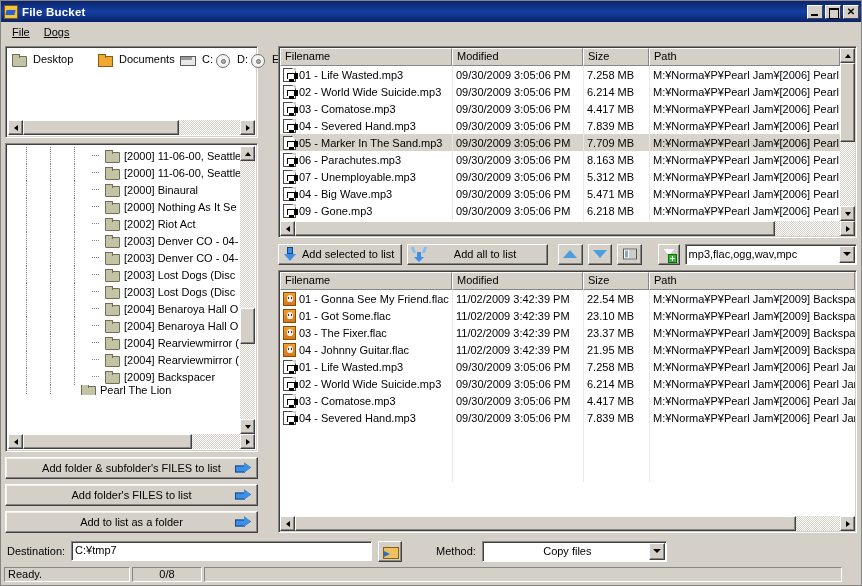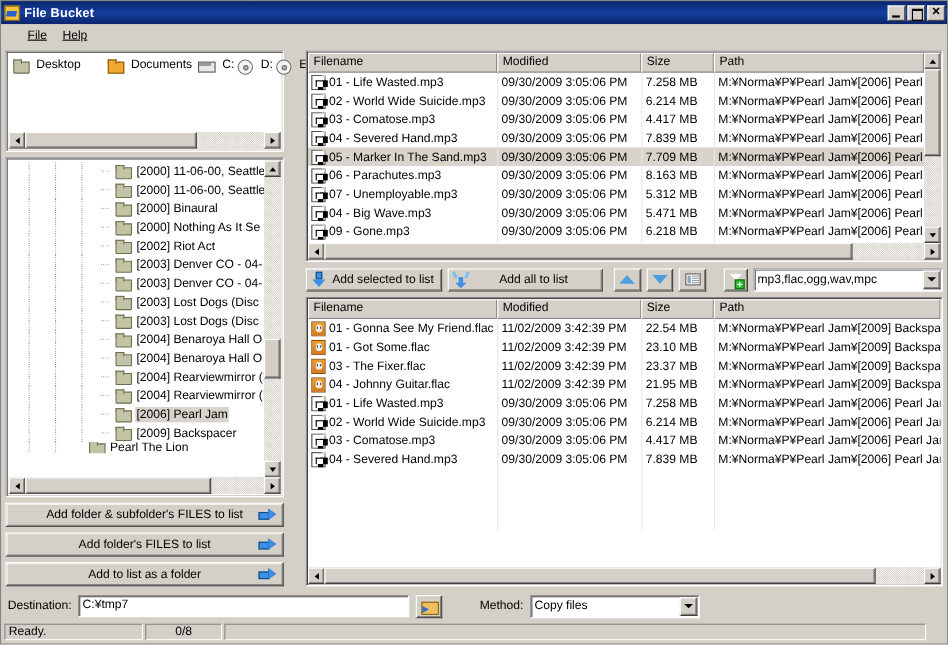--- a/index.html
+++ b/index.html
@@ -53,21 +53,21 @@
     color: #000; font-family: "Liberation Sans", sans-serif;
   }
   .tb-btn span { display:block; position:absolute; inset:0; }
   .glyph-min::after{content:"";position:absolute;left:3px;bottom:2px;width:7px;height:2px;background:#000;}
   .glyph-max::after{content:"";position:absolute;left:3px;top:2px;width:8px;height:8px;border:1px solid #000;border-top-width:2px;}
   .glyph-close{font-size:10px;line-height:12px;font-weight:bold;text-align:center;}
 
   
   .menubar {
     height: 20px; display: flex; align-items: center;
-    padding-left: 17px; background: #d4d0c8; flex: 0 0 auto;
+    padding-left: 4px; background: #d4d0c8; flex: 0 0 auto;
   }
   .menu-item {
     padding: 2px 7px; font-size: 11px; color: #000;
   }
   .menu-item u { text-decoration: underline; }
 
   
   .sunken {
     border: 1px solid #868686;
     border-right-color: #ffffff; border-bottom-color: #ffffff;
@@ -449,21 +449,21 @@
         </div>
       <div class="tb-btn">
           <span class="glyph-max"></span>
         </div>
       <div class="tb-btn glyph-close">✕</div>
     </div>
   </div>
 
   <div class="menubar">
     <div class="menu-item"><u>File</u></div>
-    <div class="menu-item"><u>Help</u></div>
+    <div class="menu-item"><u>Dogs</u></div>
   </div>
 
   <div class="body">
 
     <div class="left">
 
       <div class="sunken drivepanel">
         <div class="drivegrid">
           <div class="drive">
             <span class="ic ic-folder"></span>
@@ -646,30 +646,20 @@
             </div>
             <div class="tnode">
               <span class="dots">
                   <i style="left:18px"></i>
                   <i style="left:42px"></i>
                   <i style="left:66px"></i>
                 </span>
               <span class="hook"></span>
               <span class="ic ic-folder"></span>
               <span class="tlabel">[2004] Rearviewmirror (!</span>
-            </div>
-            <div class="tnode sel">
-              <span class="dots">
-                  <i style="left:18px"></i>
-                  <i style="left:42px"></i>
-                  <i style="left:66px"></i>
-                </span>
-              <span class="hook"></span>
-              <span class="ic ic-folder"></span>
-              <span class="tlabel">[2006] Pearl Jam</span>
             </div>
             <div class="tnode">
               <span class="dots">
                   <i style="left:18px"></i>
                   <i style="left:42px"></i>
                   <i style="left:66px"></i>
                 </span>
               <span class="hook"></span>
               <span class="ic ic-folder"></span>
               <span class="tlabel">[2009] Backspacer</span>
@@ -988,21 +978,21 @@
     </div>
   </div>
 
   <div class="bottombar">
     <span class="lbl-s">Destination:</span>
     <div class="textfield" style="width:301px;">C:¥tmp7</div>
     <div class="browse-btn">
         <span class="ic-browse"></span>
       </div>
     <span class="lbl-s" style="margin-left:28px;">Method:</span>
-    <div class="combo" style="width:154px;">
+    <div class="combo" style="width:185px;text-align:center;">
       <span class="val">Copy files</span>
       <span class="combo-btn"></span>
     </div>
   </div>
 
   <div class="statusbar">
     <div class="stpanel st-ready">Ready.</div>
     <div class="stpanel st-count">0/8</div>
     <div class="stpanel st-rest"></div>
     <div class="grip"></div>

